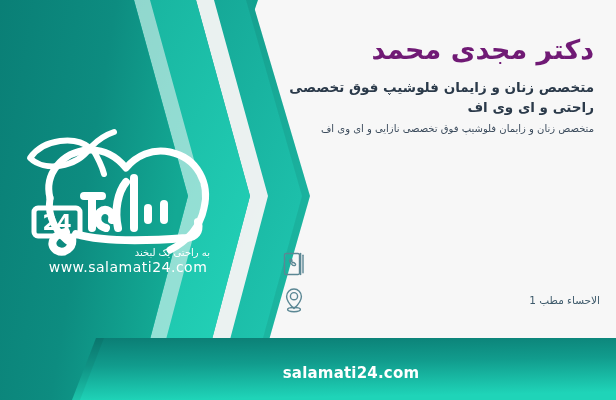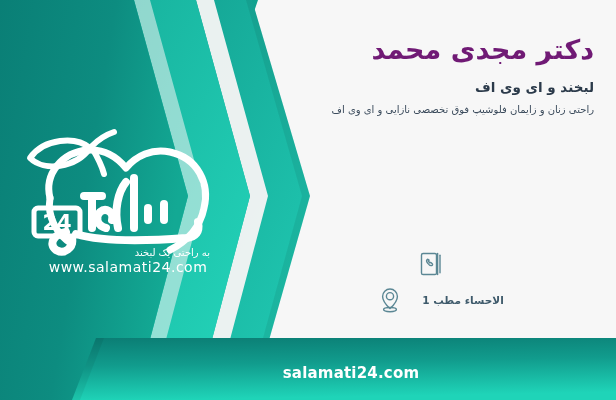--- a/index.html
+++ b/index.html
@@ -42,21 +42,21 @@
     line-height:1.55;margin:0;
   }
 
   
   #contact{
     position:absolute;right:16px;top:246px;width:320px;
     direction:rtl;text-align:right;
   }
   .contact-row{
     display:flex;flex-direction:row-reverse;align-items:center;
-    justify-content:center;gap:18px;height:36px;font-weight:bold;
+    justify-content:space-between;gap:18px;height:36px;
   }
   .contact-icon{
     width:28px;height:30px;flex:0 0 28px;
     display:flex;align-items:center;justify-content:center;
   }
   .contact-icon svg{display:block;}
   .contact-text{
     font-size:10.5px;color:#3e5a6b;white-space:nowrap;
   }
 
@@ -160,23 +160,24 @@
 
       <text x="196" y="140" font-family="'DejaVu Sans','Liberation Sans',sans-serif" font-size="10" fill="#ffffff" text-anchor="end">به راحتی یک لبخند</text>
 
       <text x="114" y="156" font-family="'DejaVu Sans','Liberation Sans',sans-serif" font-size="14" fill="#ffffff" text-anchor="middle" letter-spacing="0.5">www.salamati24.com</text>
     </svg>
   </div>
 
   <div id="text-col">
     <div id="doctor-name">دکتر مجدی محمد</div>
     <div id="specialty">
-      <div>لبخند و ای وی اف</div>
+      <div>متخصص زنان و زایمان فلوشیپ فوق تخصصی</div>
+      <div>راحتی و ای وی اف</div>
     </div>
-    <div id="specialty-sub">راحتی زنان و زایمان فلوشیپ فوق تخصصی نازایی و ای وی اف</div>
+    <div id="specialty-sub">متخصص زنان و زایمان فلوشیپ فوق تخصصی نازایی و ای وی اف</div>
   </div>
 
   <div id="contact">
 
     <div class="contact-row">
       <span class="contact-icon">
         <svg width="24" height="26" viewBox="0 0 24 26" fill="none" stroke="#5b8794" stroke-width="1.4" stroke-linecap="round" stroke-linejoin="round">
           <rect x="2.5" y="2.5" width="15" height="21" rx="1.6"></rect>
           <line x1="18.6" y1="2.5" x2="18.6" y2="23.5"></line>
           <line x1="21" y1="4.2" x2="21" y2="21.8"></line>

